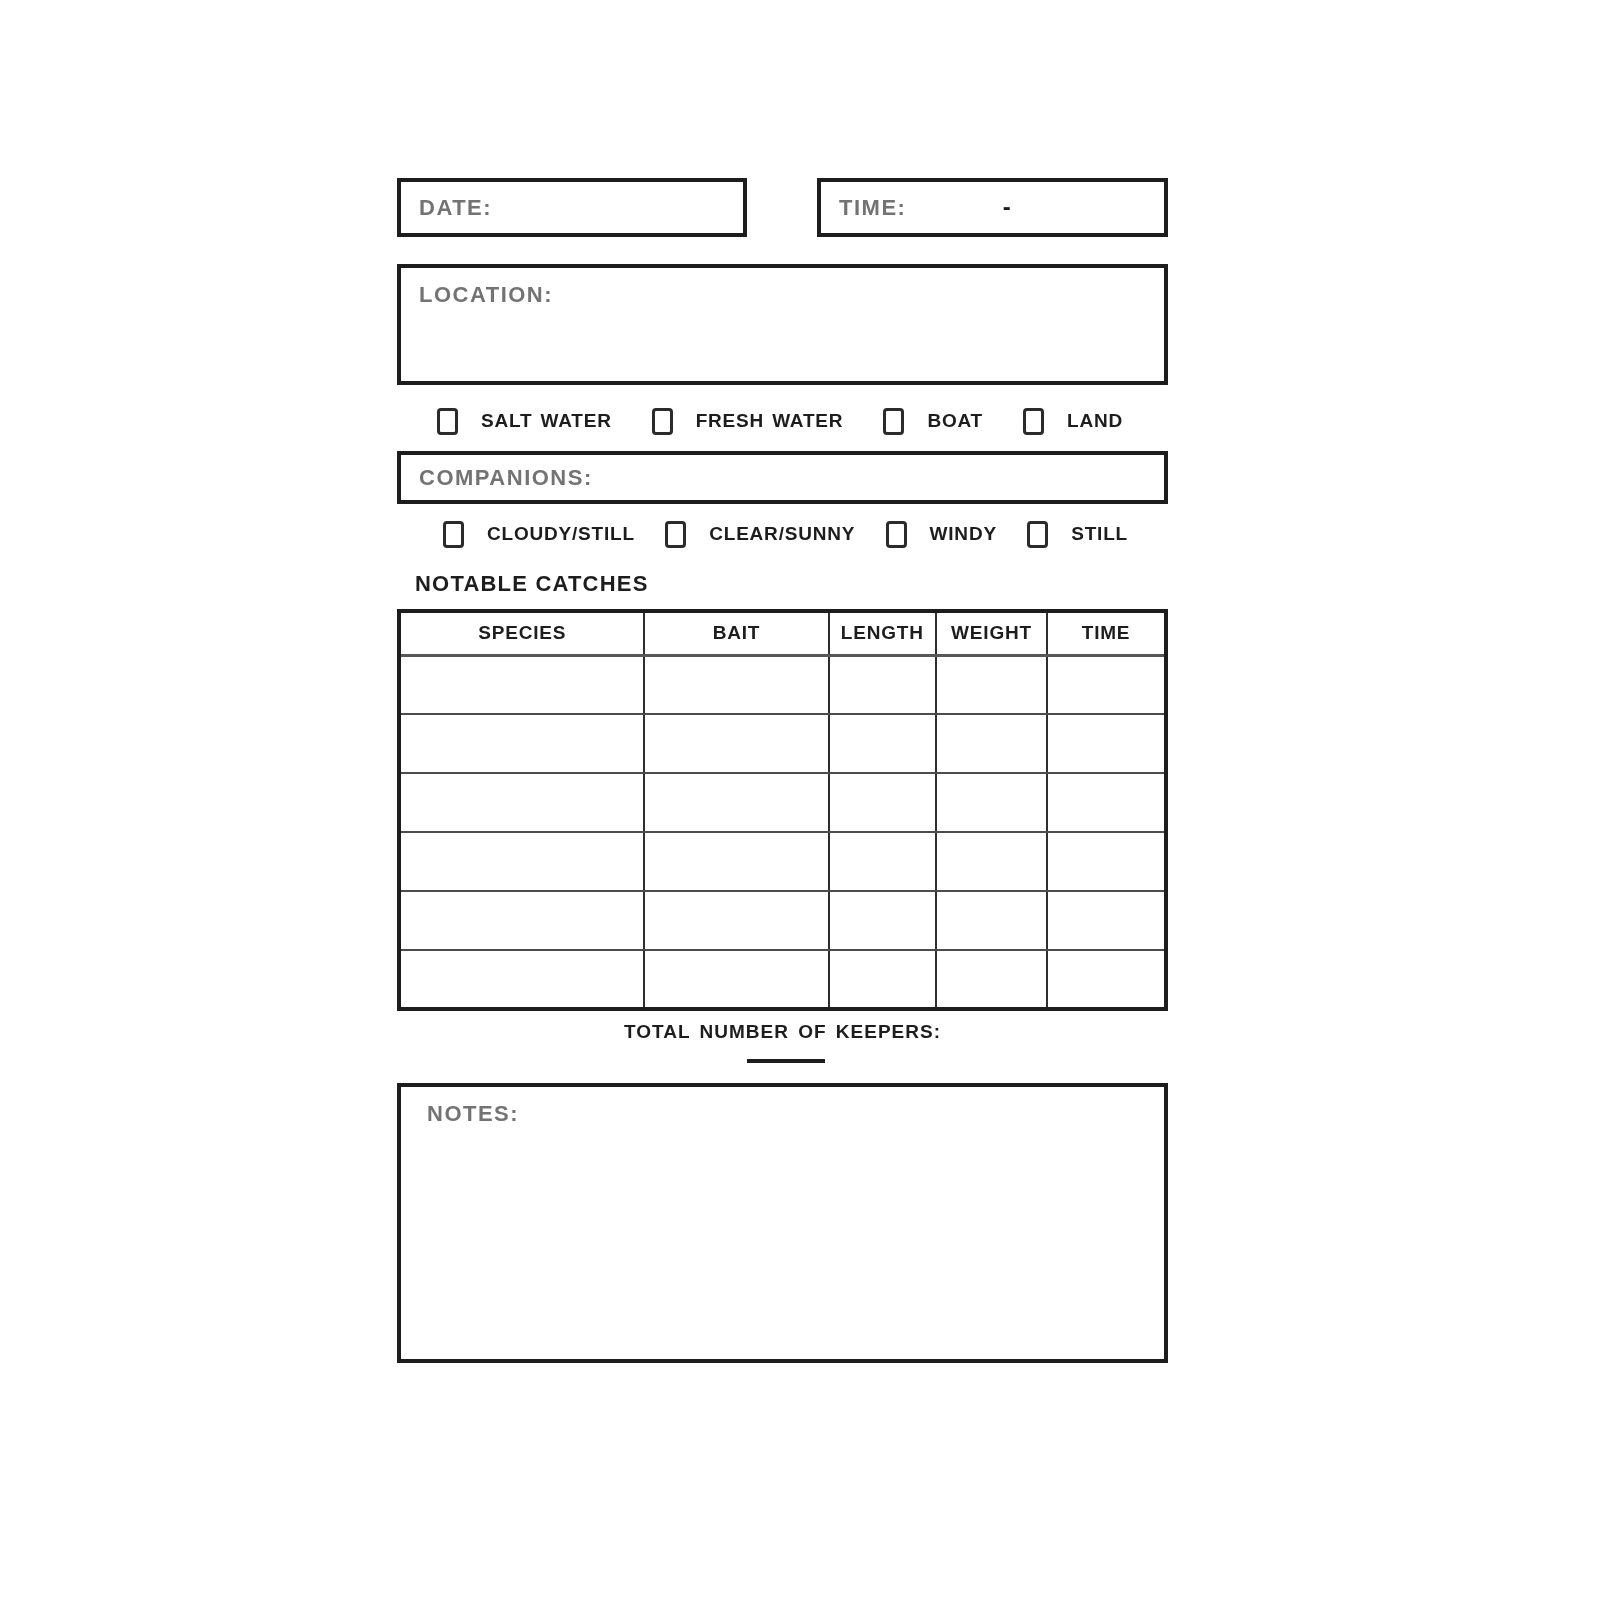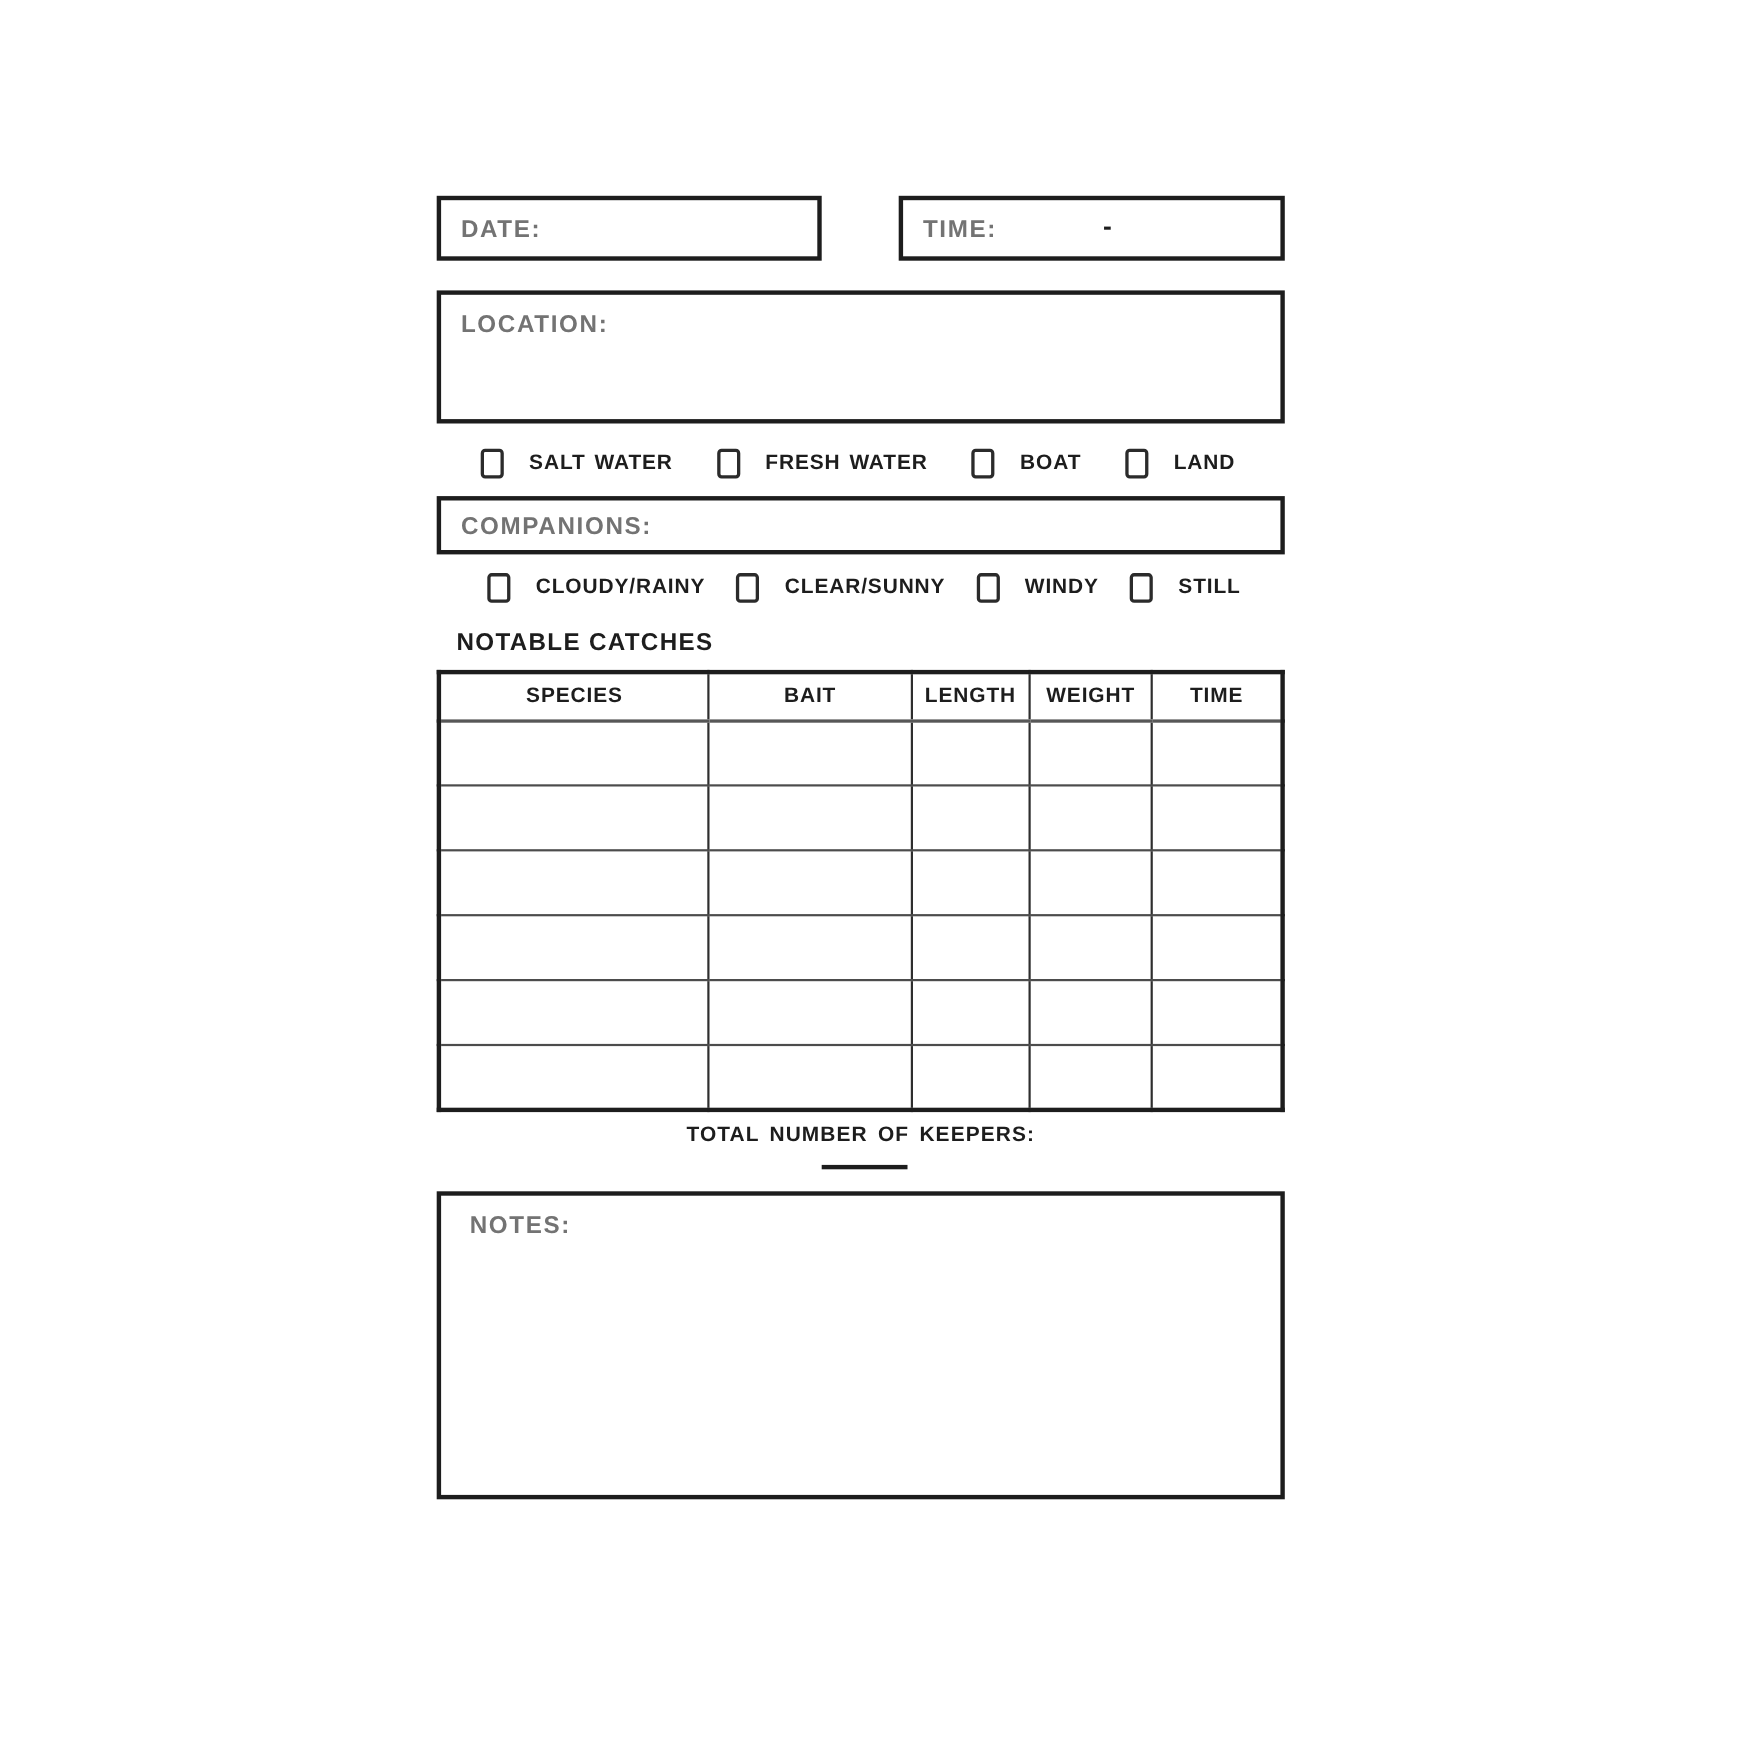--- a/index.html
+++ b/index.html
@@ -142,21 +142,21 @@
     </div>
 
     <div class="box field-companions">
       <span class="box-label">COMPANIONS:</span>
     </div>
 
 
     <div class="check-row weather-opts">
       <div class="check-item">
         <span class="cb"></span>
-        <span class="check-label">CLOUDY/RAINY</span>
+        <span class="check-label">CLOUDY/STILL</span>
       </div>
       <div class="check-item">
         <span class="cb"></span>
         <span class="check-label">CLEAR/SUNNY</span>
       </div>
       <div class="check-item">
         <span class="cb"></span>
         <span class="check-label">WINDY</span>
       </div>
       <div class="check-item">

